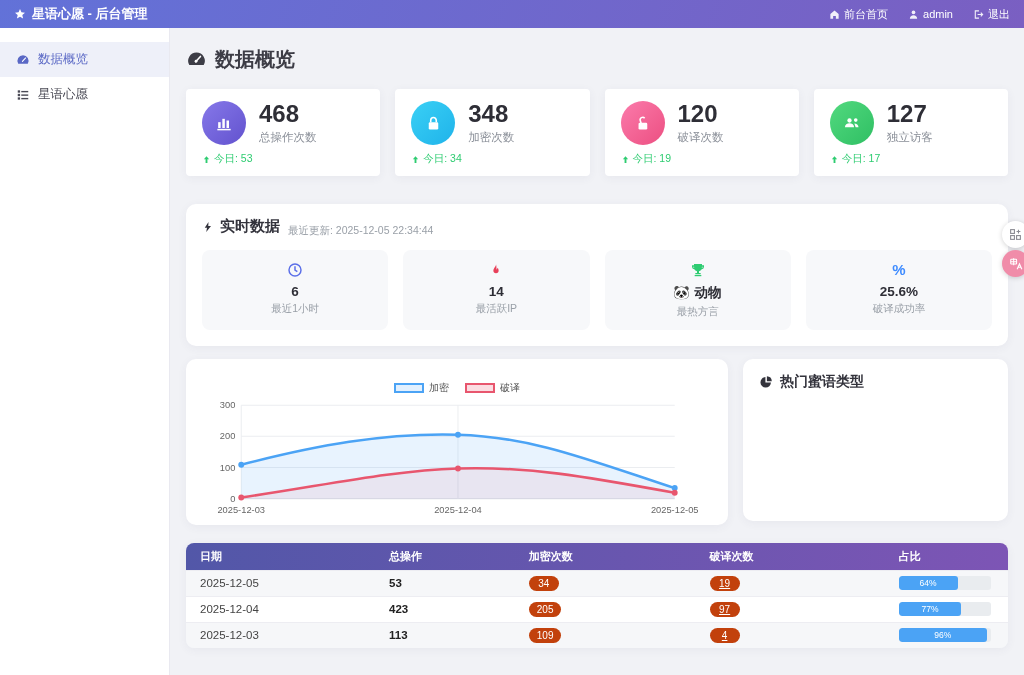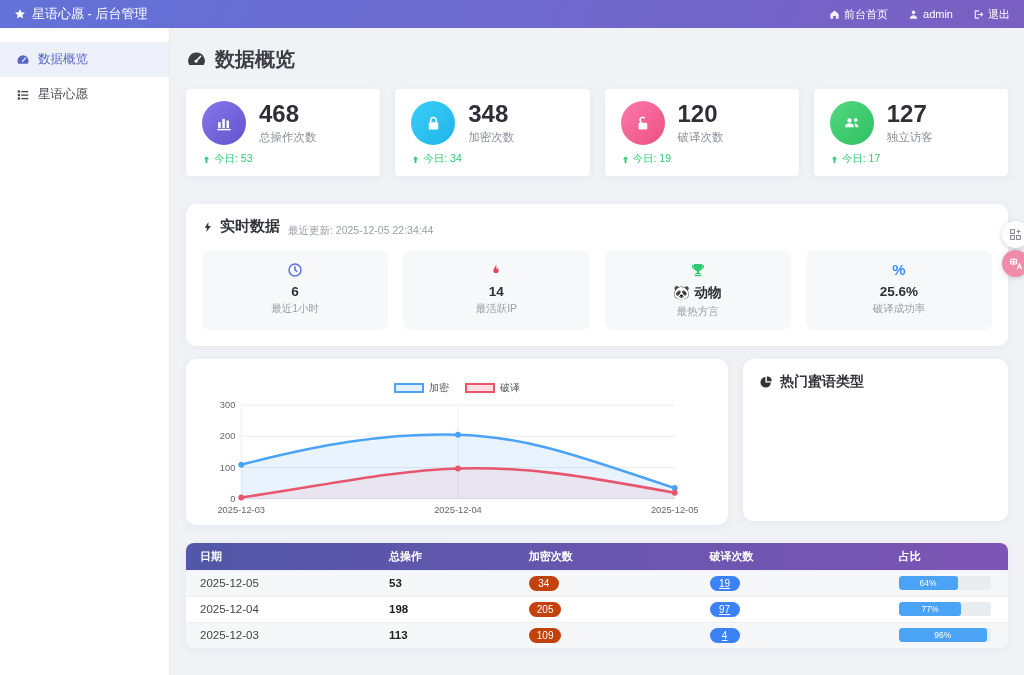--- a/index.html
+++ b/index.html
@@ -1,21 +1,21 @@
 <!DOCTYPE html>
 <html><head>
 <meta charset="utf-8">
 <style>
   * { margin:0; padding:0; box-sizing:border-box; }
   html,body { width:1024px; height:675px; overflow:hidden; }
   body { font-family:"Liberation Sans","DejaVu Sans",sans-serif; background:#f1f2f6; color:#333; }
 
   
   .navbar { height:28px; background:linear-gradient(110deg,#6272d8,#7a5fc2); display:flex; align-items:center; justify-content:space-between; padding:0 14px; color:#fff; }
-  .brand { display:flex; align-items:center; gap:6px; font-size:13px; font-weight:400; }
+  .brand { display:flex; align-items:center; gap:6px; font-size:13px; font-weight:700; }
   .nav-links { display:flex; align-items:center; gap:20px; font-size:11px; }
   .nav-link { display:flex; align-items:center; gap:4px; cursor:pointer; }
   .nav-link svg { opacity:.9; }
 
   
   .wrap { display:flex; height:647px; }
   .sidebar { width:170px; background:#fff; border-right:1px solid #e9e9f0; padding-top:14px; flex-shrink:0; }
   .side-item { display:flex; align-items:center; gap:8px; padding:9px 16px; font-size:12.5px; color:#4a4a55; cursor:pointer; }
   .side-item.active { background:#eef0f9; color:#5a68c5; }
   .main { flex:1; padding:18px 16px 0; overflow:hidden; position:relative; }
@@ -62,21 +62,21 @@
   .table-card { margin-top:18px; border-radius:8px; overflow:hidden; box-shadow:0 2px 10px rgba(60,60,100,.06); }
   table { width:100%; border-collapse:collapse; font-size:11.5px; }
   thead tr { background:linear-gradient(90deg,#5257a8,#7d55b5); }
   th { color:#fff; text-align:left; font-weight:600; font-size:11px; padding:6px 14px; }
   td { padding:5px 14px; color:#444; border-top:1px solid #ededf2; }
   tbody tr:nth-child(odd) { background:#f6f7f9; }
   tbody tr:nth-child(even) { background:#fff; }
   .td-bold { font-weight:bold; color:#222; }
   .badge { display:inline-block; min-width:30px; text-align:center; padding:2px 8px; border-radius:10px; font-size:10px; color:#fff; }
   .bg-blue { background:#c2410c; }
-  .bg-red { background:#3b82f6;text-decoration:underline; }
+  .bg-red { background:#c2410c;text-decoration:underline; }
   .bar-track { width:92px; height:14px; background:#e9ecef; border-radius:3px; overflow:hidden; }
   .bar-fill { height:100%; background:#4ba3f5; border-radius:3px; display:flex; align-items:center; justify-content:center; color:#fff; font-size:8.5px; }
 
   
   .fab { position:fixed; right:-5px; width:27px; height:27px; border-radius:50%; display:flex; align-items:center; justify-content:center; box-shadow:0 1px 5px rgba(0,0,0,.18); cursor:pointer; }
   .fab-grid { top:221px; background:#fff; color:#8a8a92; }
   .fab-translate { top:250px; background:#f08ca9; color:#fff; }
 
   svg { display:block; }
   .axis-text { font-size:9.5px; fill:#666; font-family:"Liberation Sans","DejaVu Sans",sans-serif; }
@@ -386,21 +386,21 @@
             <td><span class="badge bg-blue">34</span></td>
             <td><span class="badge bg-red">19</span></td>
             <td>
                 <div class="bar-track">
                   <div class="bar-fill" style="width: 64%;">64%</div>
                 </div>
               </td>
           </tr>
           <tr>
             <td>2025-12-04</td>
-            <td class="td-bold">198</td>
+            <td class="td-bold">423</td>
             <td><span class="badge bg-blue">205</span></td>
             <td><span class="badge bg-red">97</span></td>
             <td>
                 <div class="bar-track">
                   <div class="bar-fill" style="width: 68%;">77%</div>
                 </div>
               </td>
           </tr>
           <tr>
             <td>2025-12-03</td>

